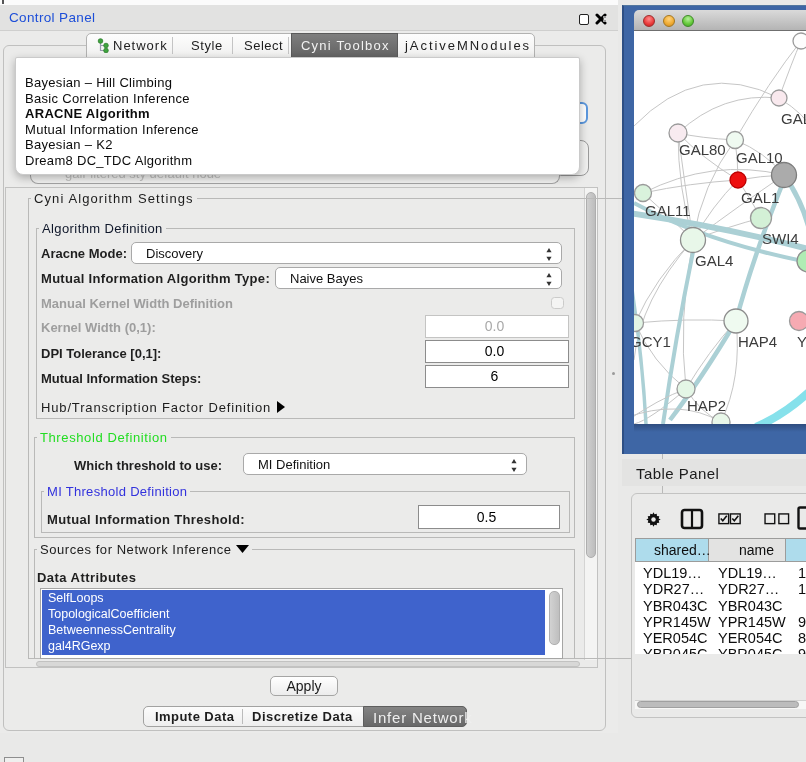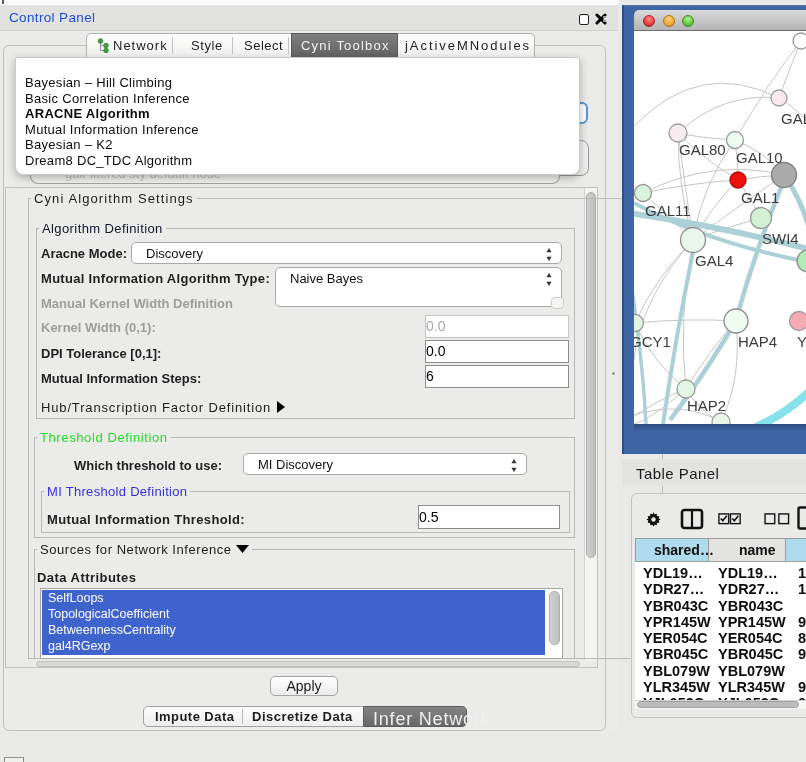--- a/index.html
+++ b/index.html
@@ -5,21 +5,21 @@
 * { margin:0; padding:0; box-sizing:border-box; }
 html,body { width:806px; height:762px; overflow:hidden; }
 body { font-family:"Liberation Sans", sans-serif; background:#e9e9e8; position:relative; }
 .abs { position:absolute; }
 .b { font-weight:bold; }
 .lbl { font-size:13px; font-weight:bold; color:#1f1f1f; }
 .glbl { font-size:13px; font-weight:bold; color:#9e9e9e; }
 .combo { position:absolute; background:#fff; border:1px solid #a9a9a9; border-radius:5px; font-size:13px; color:#111; }
 .combo span.t { position:absolute; left:14px; top:3px; }
 .arr { position:absolute; right:9px; top:4.5px; width:6px; height:13px; }
-.field { position:absolute; background:#fff; border:1px solid #8c8c8c; font-size:14px; color:#000; text-align:left; padding-right:5px; }
+.field { position:absolute; background:#fff; border:1px solid #8c8c8c; font-size:14px; color:#000; text-align:center; padding-right:5px; }
 .grp { position:absolute; border:1px solid #b9b9b8; }
 .grp > .gt { position:absolute; top:-8px; left:2px; background:#ebebea; padding:0 3px; font-size:13px; line-height:15px; }
 </style>
 </head>
 <body>
 
 <div class="abs" style="left:0;top:0;width:618px;height:5px;background:#fbfbfb;"></div>
 <div class="abs" style="left:2px;top:0;width:2px;height:4px;background:#555;"></div>
 
 <div class="abs" style="left:0;top:5px;width:618px;height:26px;background:#e2e2e1;border-bottom:1px solid #cfcfce;">
@@ -74,21 +74,21 @@
 </div>
 <div class="abs lbl" style="left:41px;top:246px;">Aracne Mode:</div>
 <div class="combo" style="left:131px;top:242px;width:431px;height:22px;">
   <span class="t">Discovery</span>
   <svg class="arr" viewBox="0 0 7 15">
       <path d="M3.5 0 L6.5 5 L0.5 5 Z" fill="#333"></path>
       <path d="M3.5 15 L6.5 10 L0.5 10 Z" fill="#333"></path>
     </svg>
 </div>
 <div class="abs lbl" style="left:41px;top:271px;letter-spacing:0.3px;">Mutual Information Algorithm Type:</div>
-<div class="combo" style="left:275px;top:267px;width:287px;height:40px;">
+<div class="combo" style="left:275px;top:267px;width:287px;height:22px;">
   <span class="t">Naive Bayes</span>
   <svg class="arr" viewBox="0 0 7 15">
       <path d="M3.5 0 L6.5 5 L0.5 5 Z" fill="#333"></path>
       <path d="M3.5 15 L6.5 10 L0.5 10 Z" fill="#333"></path>
     </svg>
 </div>
 <div class="abs glbl" style="left:41px;top:296px;">Manual Kernel Width Definition</div>
 <div class="abs" style="left:551px;top:297px;width:13px;height:12px;background:#f4f4f3;border:1.5px solid #cbcbca;border-radius:3.5px;"></div>
 <div class="abs glbl" style="left:41px;top:320px;">Kernel Width (0,1):</div>
 <div class="field" style="left:425px;top:315px;width:144px;height:23px;border-color:#c4c4c3;color:#a9a9a9;padding-top:2px;">0.0</div>
@@ -99,21 +99,21 @@
 <div class="abs" style="left:41px;top:400px;font-size:13px;color:#1c1c1c;letter-spacing:0.85px;">Hub/Transcription Factor Definition</div>
 <svg class="abs" style="left:276px;top:401px;" width="10" height="12" viewBox="0 0 10 12">
     <path d="M1 0 L9 6 L1 12 Z" fill="#000"></path>
   </svg>
 
 <div class="grp" style="left:34px;top:437px;width:541px;height:101px;">
   <span class="gt" style="color:#22dd22;letter-spacing:0.6px;">Threshold Definition</span>
 </div>
 <div class="abs lbl" style="left:58px;top:458px;width:180px;text-align:center;">Which threshold to use:</div>
 <div class="combo" style="left:243px;top:453px;width:284px;height:22px;">
-  <span class="t">MI Discovery</span>
+  <span class="t">MI Definition</span>
   <svg class="arr" viewBox="0 0 7 15">
       <path d="M3.5 0 L6.5 5 L0.5 5 Z" fill="#333"></path>
       <path d="M3.5 15 L6.5 10 L0.5 10 Z" fill="#333"></path>
     </svg>
 </div>
 <div class="grp" style="left:41px;top:491px;width:529px;height:42px;">
   <span class="gt" style="color:#3232dd;letter-spacing:0.3px;">MI Threshold Definition</span>
 </div>
 <div class="abs lbl" style="left:47px;top:512px;letter-spacing:0.35px;">Mutual Information Threshold:</div>
 <div class="field" style="left:418px;top:505px;width:142px;height:24px;padding-top:3px;">0.5</div>
@@ -130,21 +130,21 @@
   <div class="abs" style="left:508px;top:2px;width:11px;height:54px;background:linear-gradient(90deg,#d2d2d2,#bfbfbf);border:1px solid #b0b0b0;border-radius:5px;"></div>
 </div>
 
 <div class="abs" style="left:270px;top:676px;width:68px;height:20px;background:linear-gradient(#ffffff,#ececec);border:1px solid #a5a5a4;border-radius:5px;text-align:center;font-size:14px;color:#1a1a1a;padding-top:1px;">Apply</div>
 
 <div class="abs" style="left:143px;top:706px;width:324px;height:21px;background:linear-gradient(#fcfcfc,#eeeeee);border:1px solid #a2a2a1;border-radius:5px;"></div>
 <div class="abs" style="left:242px;top:709px;width:1px;height:15px;background:#bbb;"></div>
 <div class="abs" style="left:363px;top:706px;width:104px;height:21px;background:linear-gradient(#848484,#686868);border:1px solid #5e5e5e;border-radius:0 5px 5px 0;"></div>
 <div class="abs" style="left:155px;top:709px;font-size:13px;font-weight:bold;color:#1d1d1d;letter-spacing:0.45px;">Impute Data</div>
 <div class="abs" style="left:252px;top:709px;font-size:13px;font-weight:bold;color:#1d1d1d;letter-spacing:0.5px;">Discretize Data</div>
-<div class="abs" style="left:373px;top:709px;font-size:18px;color:#efefef;letter-spacing:0.8px;">Infer Network</div>
+<div class="abs" style="left:373px;top:709px;font-size:15px;color:#efefef;letter-spacing:0.8px;">Infer Network</div>
 
 <div class="abs" style="left:4px;top:757px;width:20px;height:10px;border:1.5px solid #8e8e8e;background:#efefee;"></div>
 
 <div class="abs" style="left:603px;top:16px;width:3px;height:2px;background:#9a9a9a;"></div>
 <div class="abs" style="left:603px;top:20px;width:3px;height:2px;background:#9a9a9a;"></div>
 <div class="abs" style="left:612px;top:372px;width:3px;height:3px;background:#9a9a9a;border-radius:2px;"></div>
 
 <div class="abs" style="left:15px;top:57px;width:565px;height:118px;background:#fff;border:1px solid #cacaca;border-radius:2px 2px 8px 8px;box-shadow:0 3px 8px rgba(0,0,0,0.28);z-index:50;">
   <div class="abs" style="left:1px;top:17px;font-size:13px;color:#0b0b0b;line-height:15.5px;letter-spacing:0.3px;margin-left:8px;">Bayesian – Hill Climbing<br>Basic Correlation Inference<br><span class="b">ARACNE Algorithm</span><br>Mutual Information Inference<br>Bayesian – K2<br>Dream8 DC_TDC Algorithm</div>
 </div>
@@ -258,21 +258,21 @@
   <path d="M15.5 6 l2.2 2.5 L22 3" stroke="#111" stroke-width="1.7" fill="none"></path>
 </svg>
 <svg class="abs" style="left:764px;top:513px;" width="27" height="12" viewBox="0 0 29 13">
   <rect x="1" y="1" width="10.5" height="10.5" fill="none" stroke="#111" stroke-width="1.5"></rect>
   <rect x="16" y="1" width="10.5" height="10.5" fill="none" stroke="#111" stroke-width="1.5"></rect>
 </svg>
 <svg class="abs" style="left:796px;top:506px;" width="18" height="25" viewBox="0 0 18 25">
   <path d="M2.5 3 a1.5 1.5 0 0 1 1.5-1.5 L11 1.5 L16.5 7 L16.5 21 a1.5 1.5 0 0 1-1.5 1.5 L4 22.5 a1.5 1.5 0 0 1-1.5-1.5 Z" fill="none" stroke="#111" stroke-width="2.4"></path>
 </svg>
 
-<div class="abs" style="left:635px;top:538px;width:171px;height:162px;background:#fff;overflow:hidden;font-size:14.5px;color:#0d0d0d;font-weight:bold;">
+<div class="abs" style="left:635px;top:538px;width:171px;height:116px;background:#fff;overflow:hidden;font-size:14.5px;color:#0d0d0d;">
   <div class="abs" style="left:0;top:0;width:74px;height:24px;background:#aedcec;border:1px solid #9c9c9b;"></div>
   <div class="abs" style="left:74px;top:0;width:77px;height:24px;background:#e3e3e2;border:1px solid #9c9c9b;border-left:none;"></div>
   <div class="abs" style="left:151px;top:0;width:60px;height:24px;background:#aedcec;border:1px solid #9c9c9b;border-left:none;"></div>
   <div class="abs" style="left:19px;top:4px;font-size:14px;">shared…</div>
   <div class="abs" style="left:104px;top:4px;font-size:14px;">name</div>
   <div class="abs" style="left:8px;top:27px;line-height:16.3px;">YDL19…<br>YDR27…<br>YBR043C<br>YPR145W<br>YER054C<br>YBR045C<br>YBL079W<br>YLR345W<br>YJL052C</div>
   <div class="abs" style="left:83px;top:27px;line-height:16.3px;">YDL19…<br>YDR27…<br>YBR043C<br>YPR145W<br>YER054C<br>YBR045C<br>YBL079W<br>YLR345W<br>YJL052C</div>
   <div class="abs" style="left:163px;top:27px;line-height:16.3px;">13<br>12<br>&nbsp;<br>9.<br>8.<br>9.<br>&nbsp;<br>9.<br>0.</div>
 </div>
 

